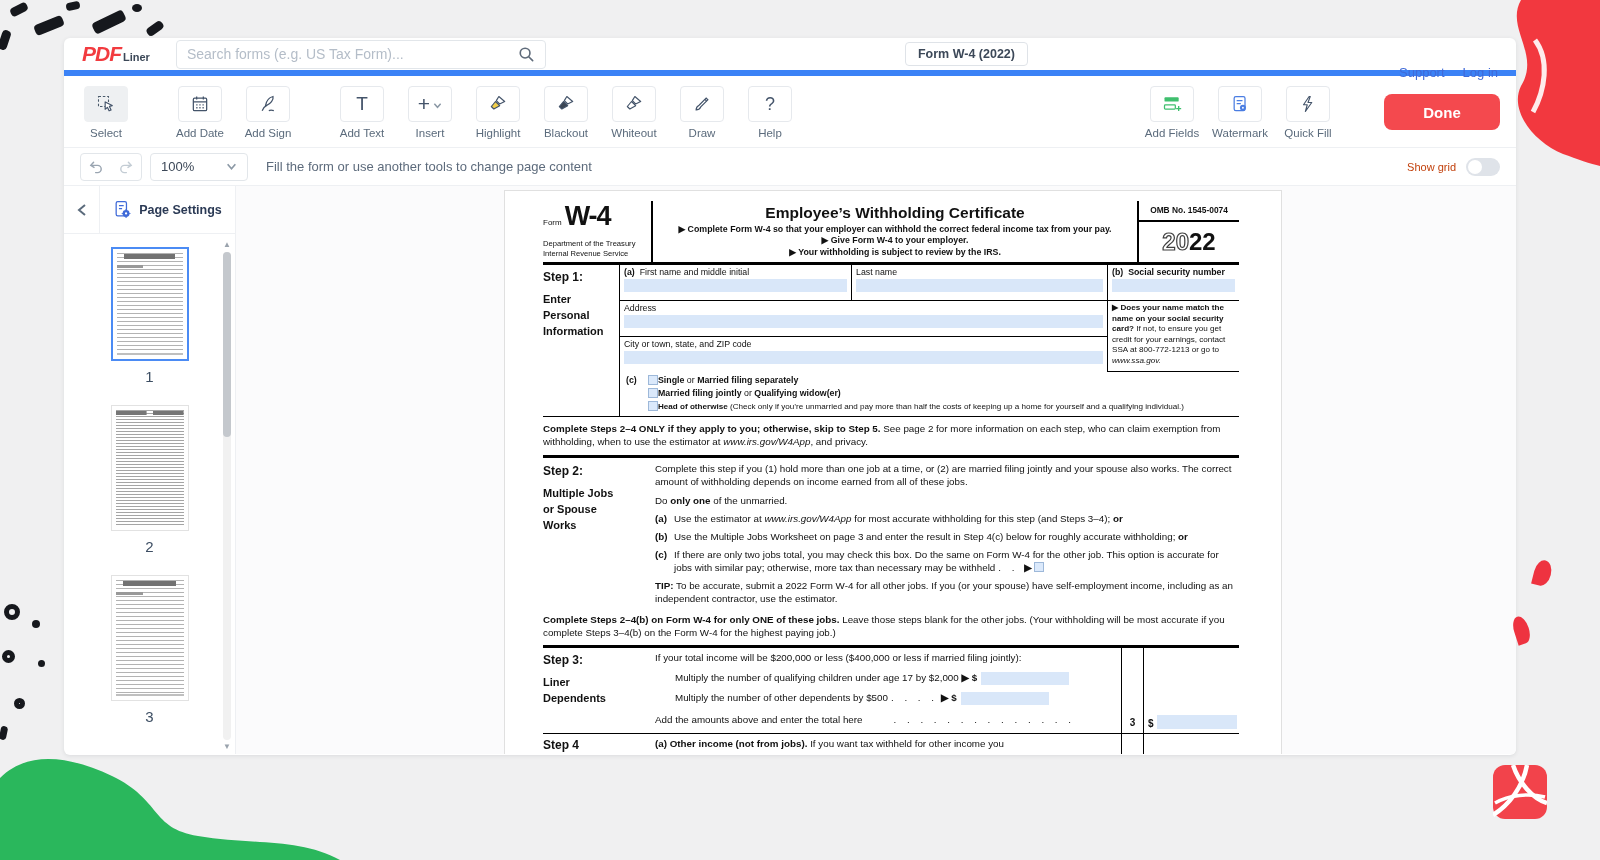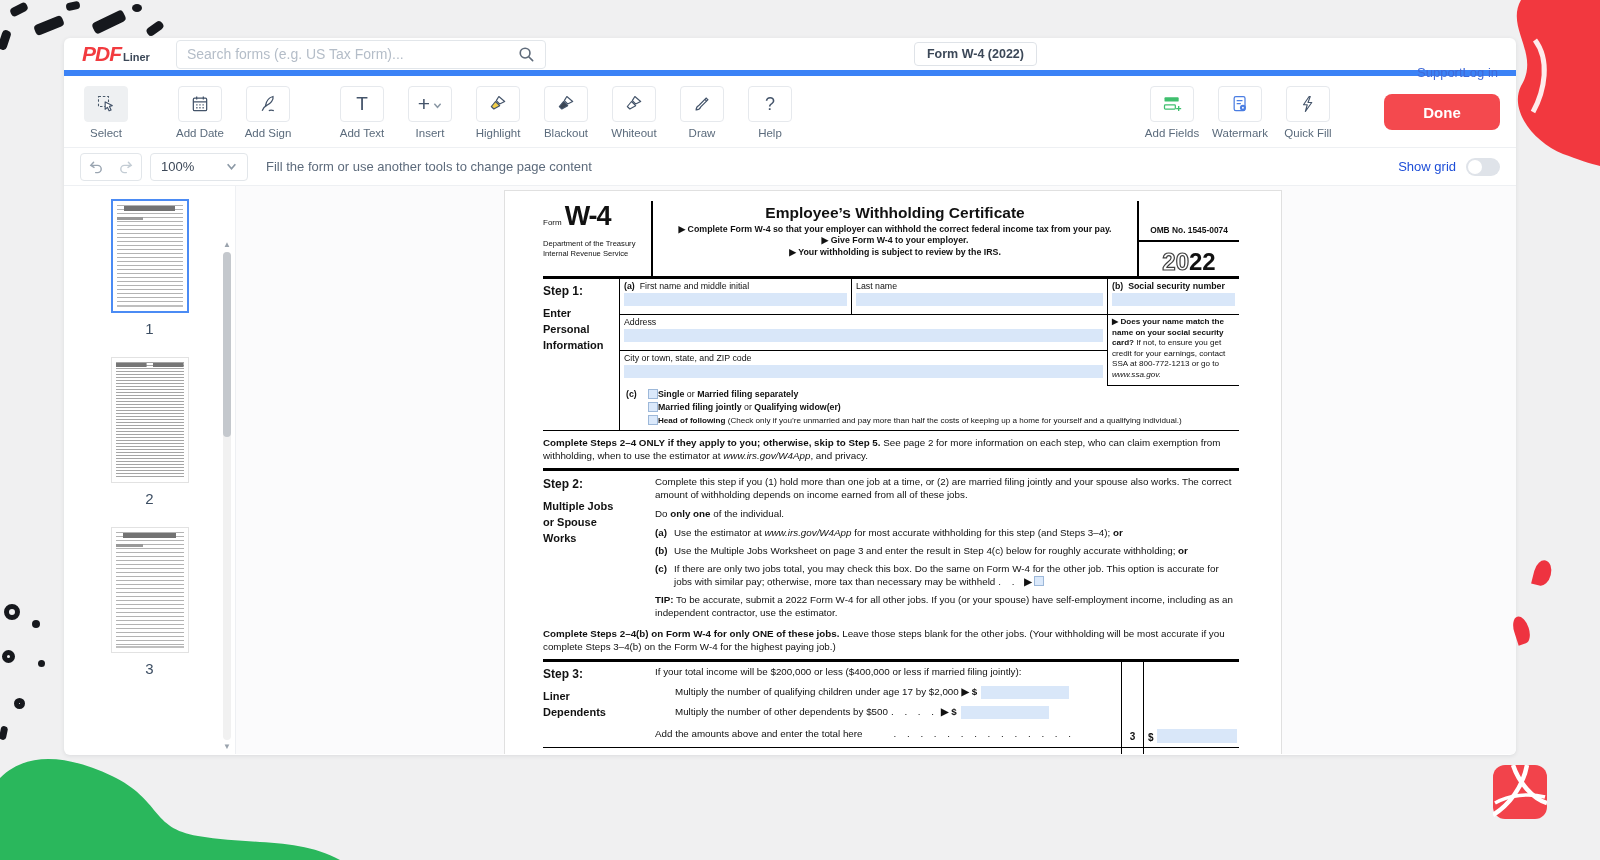--- a/index.html
+++ b/index.html
@@ -24,21 +24,21 @@
   .logo-pdf { font-size:21px; font-weight:800; color:#f23b3f; font-style:italic; letter-spacing:-1px; }
   .logo-liner { font-size:11px; font-weight:700; color:#3c4858; margin-left:2px; }
   .search { margin-left:26px; width:370px; height:29px; border:1px solid #e2e6ea; border-radius:4px;
             display:flex; align-items:center; padding:0 10px; }
   .search input { flex:1; border:none; outline:none; font-size:14px; color:#ef4444;
                   font-family:"Liberation Sans", sans-serif; background:transparent; }
   .search input::placeholder { color:#b4bdc8; }
   .top-mid { flex:1; display:flex; justify-content:center; }
   .doc-badge { border:1px solid #dfe3e8; border-radius:4px; padding:4px 12px;
                font-size:12.5px; font-weight:700; color:#3c4858; }
-  .top-links { display:flex; gap:0; margin-left:12px;margin-top:37px; }
+  .top-links { display:flex; gap:18px; margin-left:12px;margin-top:37px; }
   .top-links a { font-size:13px; color:#3f6ad8; text-decoration:none; cursor:pointer; }
 
   
   .toolbar { height:72px; display:flex; align-items:flex-start; padding:10px 16px 0;
              border-bottom:1px solid #eef0f3; }
   .tool { width:52px; display:flex; flex-direction:column; align-items:center; cursor:pointer; }
   .tool-box { width:44px; height:36px; border:1px solid #e6e9ed; border-radius:4px;
               display:flex; align-items:center; justify-content:center; background:#fff; }
   .tool.active .tool-box { background:#eef0f2; border-color:#eef0f2; }
   .tool-label { margin-top:5px; font-size:11.5px; color:#5b6b7c; white-space:nowrap; }
@@ -52,21 +52,21 @@
   
   .subbar { height:38px; display:flex; align-items:center; padding:0 16px;
             border-bottom:1px solid #eef0f3; }
   .histbox { display:flex; border:1px solid #e2e6ea; border-radius:4px; height:28px; }
   .histbtn { width:30px; display:flex; align-items:center; justify-content:center; cursor:pointer; }
   .zoombox { margin-left:8px; width:98px; height:28px; border:1px solid #e2e6ea; border-radius:4px;
              display:flex; align-items:center; padding:0 10px; cursor:pointer; }
   .zoom-val { font-size:13px; color:#3c4858; flex:1; }
   .hint { margin-left:18px; font-size:13px; color:#5d6b7c; }
   .grid-area { margin-left:auto; display:flex; align-items:center; gap:10px; }
-  .grid-label { font-size:13px; color:#1d4ed8;text-align:right; }
+  .grid-label { font-size:11px; color:#c2410c;text-align:right; }
   .toggle { width:34px; height:18px; border-radius:9px; background:#dfe3e9; position:relative; cursor:pointer; }
   .toggle .knob { position:absolute; left:2px; top:2px; width:14px; height:14px;
                   border-radius:50%; background:#fff; }
 
   
   .main { display:flex; height:568px; }
   .sidebar { width:172px; border-right:1px solid #eef0f3; position:relative; }
   .sb-head { height:48px; display:flex; border-bottom:1px solid #eef0f3; }
   .collapse { width:36px; display:flex; align-items:center; justify-content:center;
               border-right:1px solid #eef0f3; cursor:pointer; }
@@ -110,21 +110,21 @@
   .hdr-left { width:108px; padding:2px 4px 2px 0; }
   .hl-top { display:flex; align-items:flex-end; gap:3px; }
   .hl-form { font-size:8px; padding-bottom:3px; }
   .hl-w4 { font-size:27px; font-weight:800; letter-spacing:-1px; line-height:1; }
   .hl-dept { font-size:7.6px; margin-top:9px; line-height:1.3; }
   .hdr-mid { flex:1; border-left:2px solid #000; border-right:2px solid #000;
              text-align:center; padding:3px 8px 4px; }
   .hm-title { font-size:15.5px; font-weight:700; }
   .hm-sub { font-size:8.8px; font-weight:700; line-height:1.3; margin-top:2px; }
   .hdr-right { width:100px; text-align:center; display:flex; flex-direction:column; }
-  .omb { font-size:8.4px; font-weight:700; padding:4px 0 5px; border-bottom:2px solid #000;margin-top:20px; }
+  .omb { font-size:8.4px; font-weight:700; padding:4px 0 5px; border-bottom:2px solid #000; }
   .year { font-size:24px; font-weight:800; padding-top:6px; letter-spacing:0; }
   .yr-o { color:#fff; -webkit-text-stroke:1.2px #3f3f3f; font-weight:700; }
 
   .step1 { display:flex; border-bottom:1.5px solid #000; }
   .s-label { width:76px; padding-top:5px; }
   .s-step { font-size:12px; font-weight:700; margin-bottom:8px; }
   .s-sub { font-size:11px; font-weight:700; line-height:1.45; }
   .s1-fields { flex:1; border-left:1.5px solid #000; }
   .f-row1 { display:flex; border-bottom:1px solid #000; }
   .f-cell { padding:2px 4px 4px; }
@@ -400,20 +400,43 @@
     <div class="grid-area">
       <span class="grid-label">Show grid</span>
       <div class="toggle">
           <div class="knob"></div>
         </div>
     </div>
   </div>
 
   <div class="main">
     <div class="sidebar">
+      <div class="sb-head">
+        <div class="collapse">
+          <svg width="12" height="14" viewBox="0 0 12 14">
+              <polyline points="9,2 3,7 9,12" fill="none" stroke="#5b6b7c" stroke-width="2"></polyline>
+            </svg>
+        </div>
+        <div class="pg-settings">
+          <svg width="19" height="19" viewBox="0 0 24 24">
+            <rect x="4" y="2" width="13" height="18" rx="2" fill="none" stroke="#3f6ad8" stroke-width="1.6"></rect>
+            <line x1="7.5" y1="7" x2="13.5" y2="7" stroke="#3f6ad8" stroke-width="1.6"></line>
+            <line x1="7.5" y1="11" x2="11.5" y2="11" stroke="#3f6ad8" stroke-width="1.6"></line>
+            <circle cx="16.5" cy="17" r="4.4" fill="#3f6ad8"></circle>
+              <circle cx="16.5" cy="17" r="1.4" fill="#fff"></circle>
+            <g stroke="#3f6ad8" stroke-width="1.4">
+                <line x1="16.5" y1="11.4" x2="16.5" y2="13"></line>
+                <line x1="16.5" y1="21" x2="16.5" y2="22.6"></line>
+                <line x1="11" y1="17" x2="12.4" y2="17"></line>
+                <line x1="20.6" y1="17" x2="22" y2="17"></line>
+              </g>
+          </svg>
+          <span>Page Settings</span>
+        </div>
+      </div>
       <div class="thumbs">
         <div class="thumb-wrap">
           <div class="thumb sel">
               <div class="t-art"></div>
             </div>
           <div class="pg-num">1</div>
         </div>
         <div class="thumb-wrap">
           <div class="thumb tall">
               <div class="t-art2"></div>
@@ -509,21 +532,21 @@
                 <div class="cb-line">
                   <span class="cb"></span>
                   <span><span class="b">Single</span><span> or </span><span class="b">Married filing separately</span></span>
                 </div>
                 <div class="cb-line">
                   <span class="cb"></span>
                   <span><span class="b">Married filing jointly</span><span> or </span><span class="b">Qualifying widow(er)</span></span>
                 </div>
                 <div class="cb-line small">
                   <span class="cb"></span>
-                  <span><span class="b">Head of following</span><span> (Check only if you’re unmarried and pay more than half the costs of keeping up a home for yourself and a qualifying individual.)</span></span>
+                  <span><span class="b">Head of otherwise</span><span> (Check only if you’re unmarried and pay more than half the costs of keeping up a home for yourself and a qualifying individual.)</span></span>
                 </div>
               </div>
             </div>
           </div>
         </div>
 
         <div class="para rule-thick">
           <span class="b">Complete Steps 2–4 ONLY if they apply to you; otherwise, skip to Step 5.</span><span> See page 2 for more information on each step, who can claim exemption from withholding, when to use the estimator at </span><span class="i">www.irs.gov/W4App</span><span>, and privacy.</span>
         </div>
 
@@ -531,21 +554,21 @@
           <div class="s2-label s-label" style="width:112px;">
             <div class="s-step">Step 2:</div>
             <div class="s-sub">
               <div>Multiple Jobs</div>
               <div>or Spouse</div>
               <div>Works</div>
             </div>
           </div>
           <div class="s2-body">
             <p>Complete this step if you (1) hold more than one job at a time, or (2) are married filing jointly and your spouse also works. The correct amount of withholding depends on income earned from all of these jobs.</p>
-            <p><span>Do </span><span class="b">only one</span><span> of the individual.</span></p>
+            <p><span>Do </span><span class="b">only one</span><span> of the unmarried.</span></p>
             <div class="item">
               <span class="itag">(a)</span>
               <span class="itext"><span>Use the estimator at </span><span class="i">www.irs.gov/W4App</span><span> for most accurate withholding for this step (and Steps 3–4); </span><span class="b">or</span></span>
             </div>
             <div class="item">
               <span class="itag">(b)</span>
               <span class="itext"><span>Use the Multiple Jobs Worksheet on page 3 and enter the result in Step 4(c) below for roughly accurate withholding; </span><span class="b">or</span></span>
             </div>
             <div class="item">
               <span class="itag">(c)</span>

